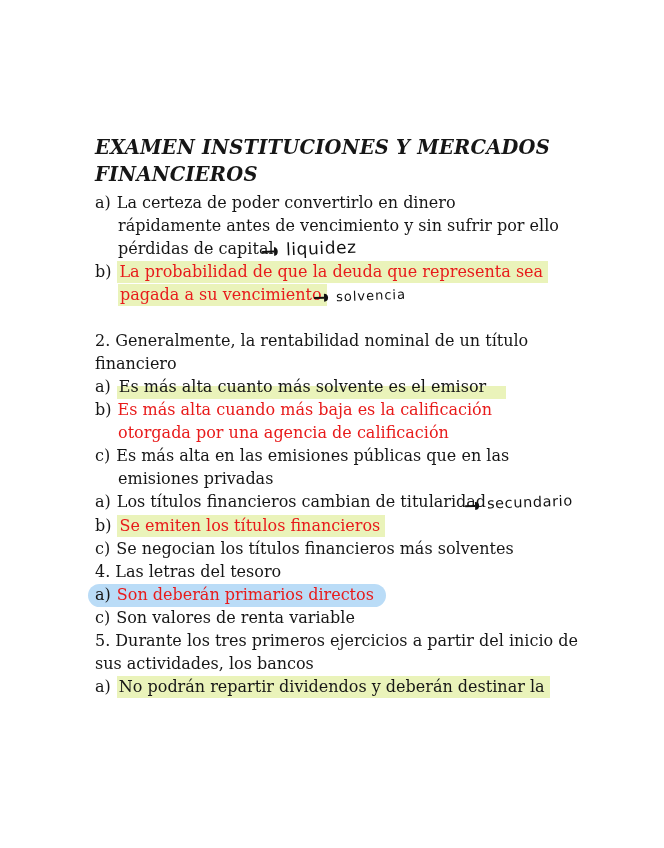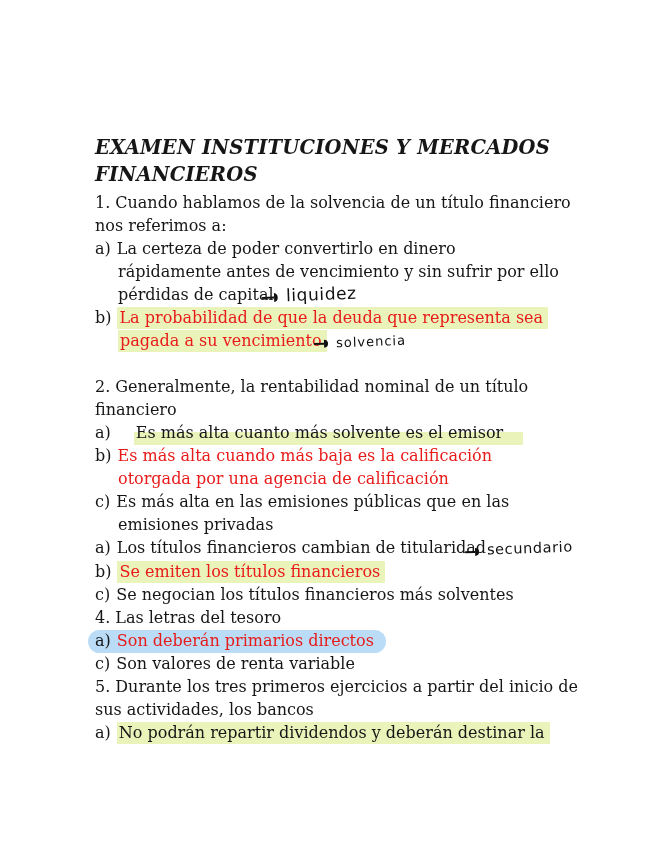--- a/index.html
+++ b/index.html
@@ -35,21 +35,20 @@
   .red { color:var(--red-text, #e81b1b); }
 
   .hl-yellow {
     background:var(--yellow-highlight, #eaf3ba);
     padding:1px 5px 2px 2px;
     box-decoration-break:clone; -webkit-box-decoration-break:clone;
   }
   .hl-yellow-low {
     background:linear-gradient(180deg, rgba(0,0,0,0) 40%, var(--yellow-highlight, #eaf3ba) 40%);
     padding:0 20px 3px 2px;
-    margin-left:17px;
   }
   .pill-blue {
     background:var(--blue-highlight, #badcf7);
     border-radius:12px;
     padding:1px 12px 3px 7px;
     margin-left:-7px;
   }
 
   .annotation {
     font-family:"DejaVu Sans", sans-serif;
@@ -71,23 +70,20 @@
 
 <div class="page">
   <div class="content">
 
     <div class="title">
       <span>EXAMEN INSTITUCIONES Y MERCADOS</span>
       <span>FINANCIEROS</span>
     </div>
 
     <div class="question gap-after">
-      <div class="qline">
-        <span class="qnum">1.</span><span>Cuando hablamos de la solvencia de un título financiero nos referimos a:</span>
-      </div>
       <div class="option">
         <span class="letter">a)</span><span class="otext">La certeza de poder convertirlo en dinero rápidamente antes de vencimiento y sin sufrir por ello pérdidas de capital</span><span class="annotation ann-lg"><svg width="21" height="11" viewBox="0 0 21 11">
               <line x1="1" y1="6" x2="13" y2="6" stroke="#111" stroke-width="2"></line>
               <path d="M13 1.5 A4.6 4.6 0 0 1 13 10.5 Z" fill="#111"></path>
             </svg><span class="word">liquidez</span></span>
       </div>
       <div class="option">
         <span class="letter">b)</span><span class="otext red hl-yellow">La probabilidad de que la deuda que representa sea pagada a su vencimiento</span><span class="annotation ann-sm"><svg width="18" height="10" viewBox="0 0 18 10">
               <line x1="0" y1="5" x2="10" y2="5" stroke="#111" stroke-width="2"></line>
               <path d="M10 1 A4 4 0 0 1 10 9 Z" fill="#111"></path>

